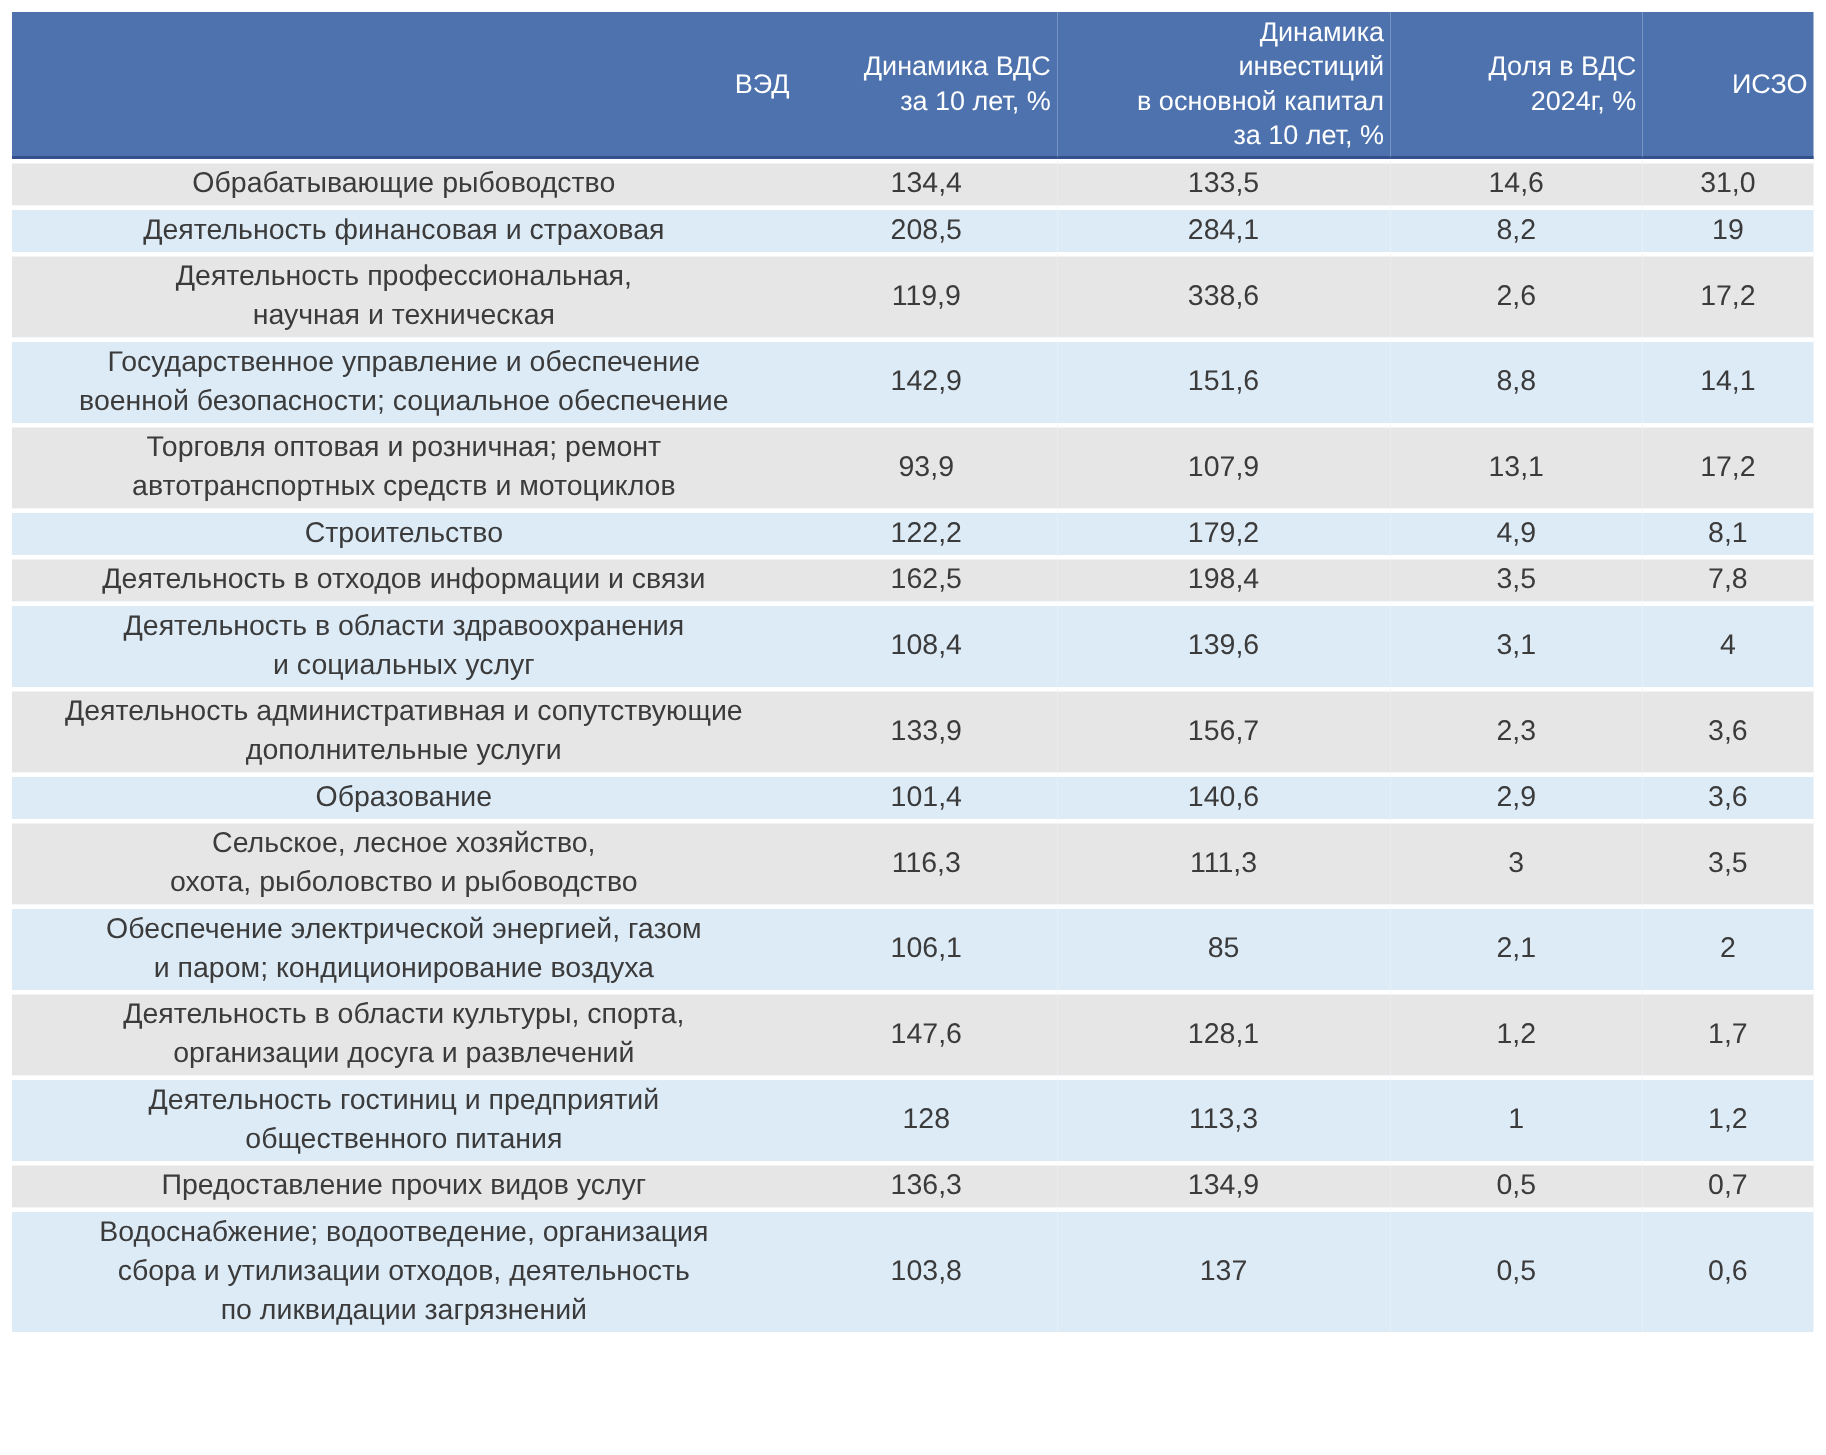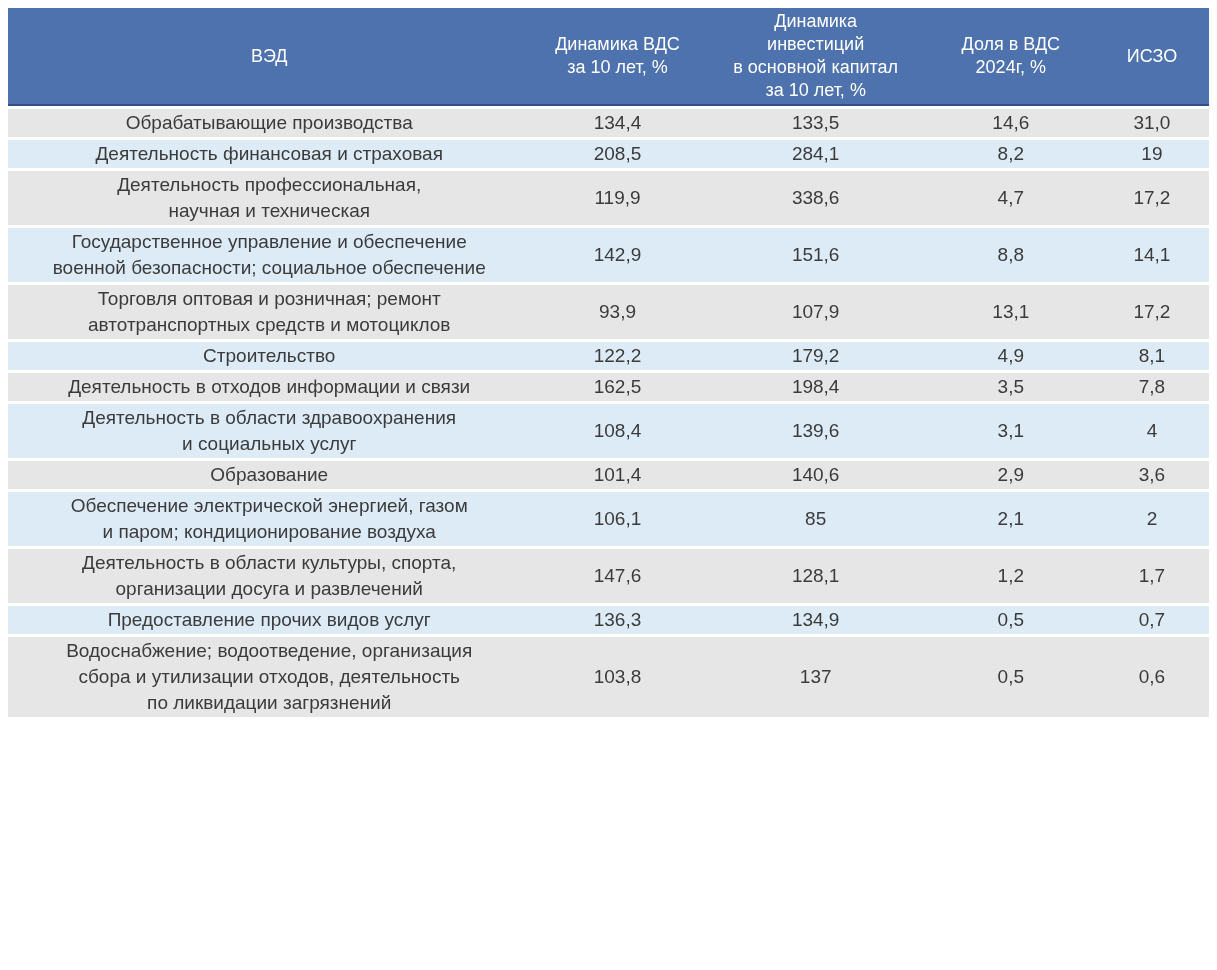--- a/index.html
+++ b/index.html
@@ -36,21 +36,21 @@
   col.c4 { width: 14%; }
   col.c5 { width: 9.5%; }
   thead th {
     background: var(--header-bg);
     color: var(--header-text);
     font-weight: 400;
     font-size: 18px;
     line-height: 23px;
     height: 95px;
     vertical-align: middle;
-    text-align: center;
+    text-align: right;
     white-space: pre-line;
     border-bottom: 2px solid var(--header-border);
     padding: 2px 4px;
   }
   tbody td {
     color: var(--body-text);
     font-size: 19px;
     line-height: 26px;
     text-align: center;
     vertical-align: middle;
@@ -82,39 +82,39 @@
 инвестиций
 в основной капитал
 за 10 лет, %</th>
         <th>Доля в ВДС
 2024г, %</th>
         <th>ИСЗО</th>
       </tr>
     </thead>
     <tbody>
         <tr>
-          <td>Обрабатывающие производства</td>
+          <td>Обрабатывающие рыбоводство</td>
           <td>134,4</td>
           <td>133,5</td>
           <td>14,6</td>
           <td>31,0</td>
         </tr>
         <tr>
           <td>Деятельность финансовая и страховая</td>
           <td>208,5</td>
           <td>284,1</td>
           <td>8,2</td>
           <td>19</td>
         </tr>
         <tr>
           <td>Деятельность профессиональная,
 научная и техническая</td>
           <td>119,9</td>
           <td>338,6</td>
-          <td>4,7</td>
+          <td>2,6</td>
           <td>17,2</td>
         </tr>
         <tr>
           <td>Государственное управление и обеспечение
 военной безопасности; социальное обеспечение</td>
           <td>142,9</td>
           <td>151,6</td>
           <td>8,8</td>
           <td>14,1</td>
         </tr>
@@ -142,41 +142,65 @@
         </tr>
         <tr>
           <td>Деятельность в области здравоохранения
 и социальных услуг</td>
           <td>108,4</td>
           <td>139,6</td>
           <td>3,1</td>
           <td>4</td>
         </tr>
         <tr>
+          <td>Деятельность административная и сопутствующие
+дополнительные услуги</td>
+          <td>133,9</td>
+          <td>156,7</td>
+          <td>2,3</td>
+          <td>3,6</td>
+        </tr>
+        <tr>
           <td>Образование</td>
           <td>101,4</td>
           <td>140,6</td>
           <td>2,9</td>
           <td>3,6</td>
+        </tr>
+        <tr>
+          <td>Сельское, лесное хозяйство,
+охота, рыболовство и рыбоводство</td>
+          <td>116,3</td>
+          <td>111,3</td>
+          <td>3</td>
+          <td>3,5</td>
         </tr>
         <tr>
           <td>Обеспечение электрической энергией, газом
 и паром; кондиционирование воздуха</td>
           <td>106,1</td>
           <td>85</td>
           <td>2,1</td>
           <td>2</td>
         </tr>
         <tr>
           <td>Деятельность в области культуры, спорта,
 организации досуга и развлечений</td>
           <td>147,6</td>
           <td>128,1</td>
           <td>1,2</td>
           <td>1,7</td>
+        </tr>
+        <tr>
+          <td>Деятельность гостиниц и предприятий
+общественного питания</td>
+          <td>128</td>
+          <td>113,3</td>
+          <td>1</td>
+          <td>1,2</td>
         </tr>
         <tr>
           <td>Предоставление прочих видов услуг</td>
           <td>136,3</td>
           <td>134,9</td>
           <td>0,5</td>
           <td>0,7</td>
         </tr>
         <tr>
           <td>Водоснабжение; водоотведение, организация

